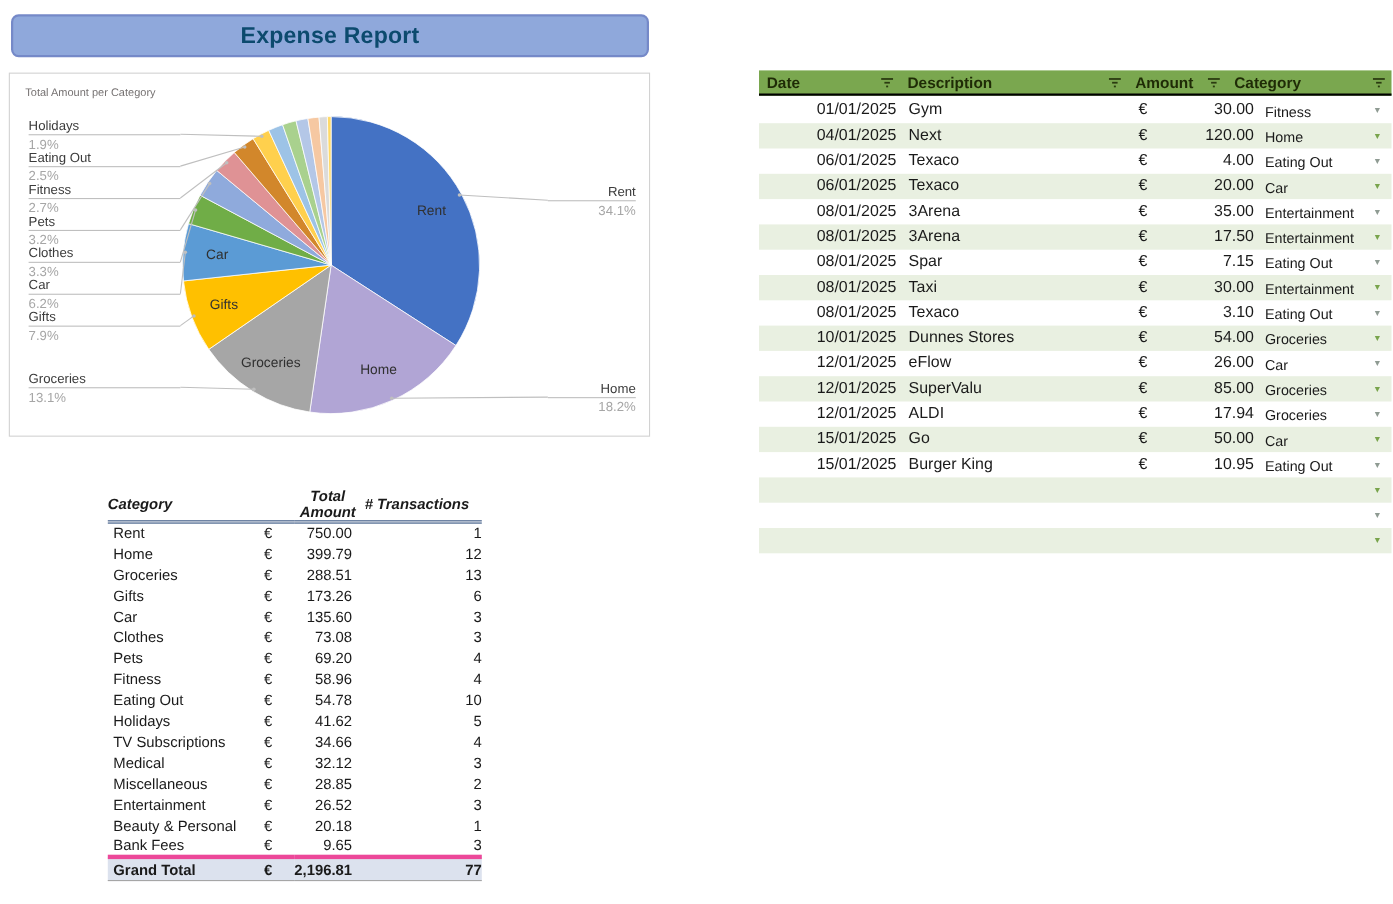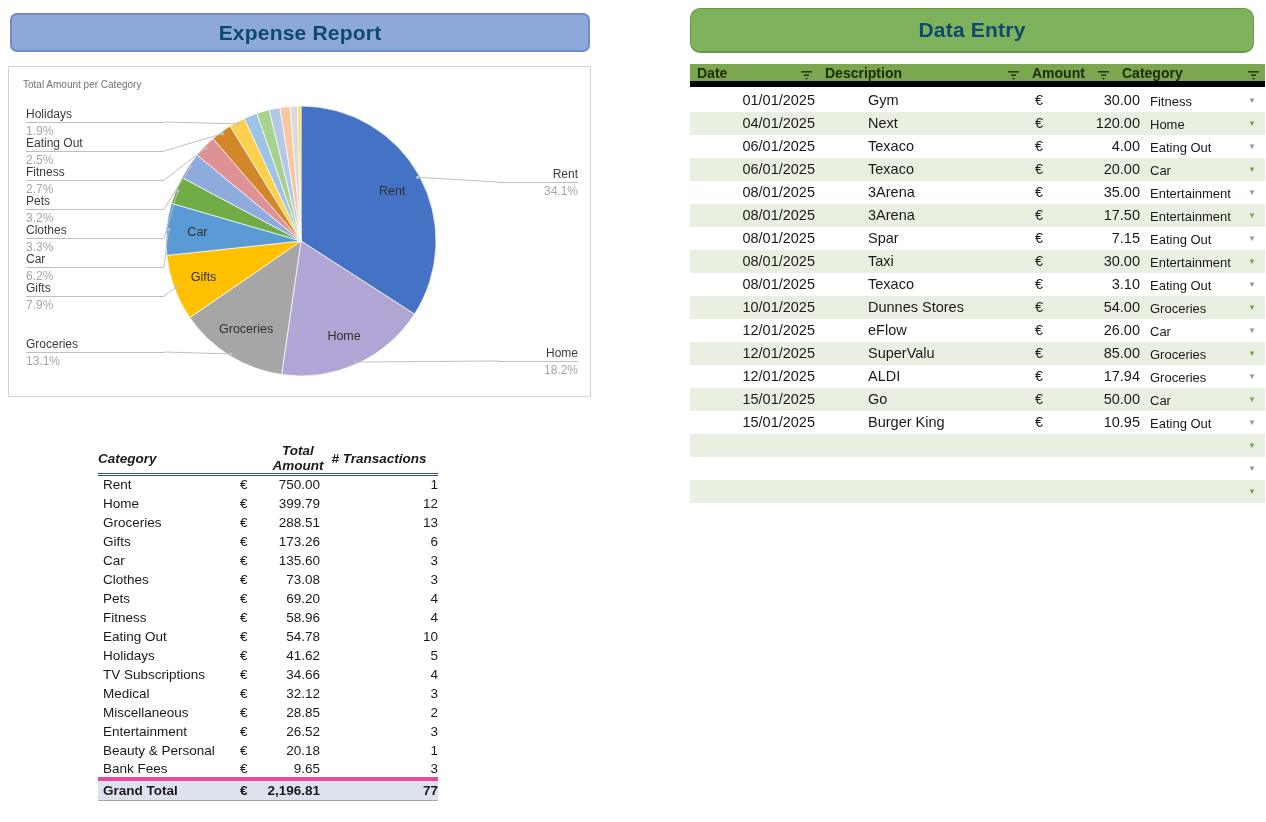--- a/index.html
+++ b/index.html
@@ -44,30 +44,30 @@
   #summary-table td.eur{width:30px;}
   #summary-table td.num{text-align:right;}
   #summary-table col.c1{width:148px;} #summary-table col.c2{width:30px;}
   #summary-table col.c3{width:40px;} #summary-table col.c4{width:122px;}
   #summary-table tr.gtotal td{background:#DCE2EE;font-weight:bold;height:22px;
           border-top:4px solid #ec4899;border-bottom:1px solid #A6A6A6;}
   .th-shift{display:inline-block;transform:translateX(18px);}
 
   
   #entry-header{position:absolute;left:690px;top:64px;width:575px;height:23px;
-          background:var(--green-header);border-bottom:6px solid #000000;
+          background:var(--green-header);border-bottom:2px solid #000000;
           display:flex;color:#1F2B06;font-weight:bold;font-size:14px;}
   .ehcol{position:relative;display:flex;align-items:center;padding-left:7px;}
   .ehcol .ficon{position:absolute;right:6px;top:6px;}
   #entry-rows{position:absolute;left:690px;top:89px;width:575px;}
   .erow{position:relative;height:23px;font-size:14.5px;}
   .erow:nth-child(even){background:var(--stripe);}
   .erow span{position:absolute;top:3px;white-space:nowrap;}
   .c-date{left:0;width:125px;text-align:right;}
-  .c-desc{left:136px;margin-left:42px;}
+  .c-desc{left:136px;}
   .c-eur{left:345px;}
   .c-amt{left:360px;width:90px;text-align:right;}
   .c-cat{left:460px;font-size:13px;top:5px !important;}
   .c-arrow{right:9px;left:auto;font-size:8px;top:7px !important;color:#8F9B93;cursor:pointer;}
   .erow:nth-child(even) .c-arrow{color:#79A44C;}
 </style>
 </head>
 <body>
 
 <div id="app">
@@ -278,23 +278,20 @@
         </tr>
         <tr class="gtotal">
           <td class="cat b">Grand Total</td>
           <td class="eur">€</td>
           <td class="num">2,196.81</td>
           <td class="num">77</td>
         </tr>
       </tbody>
   </table>
 
-  <div id="entry-banner" class="banner">
-    <span>Data Entry</span>
-  </div>
 
   <div id="entry-header">
       <div class="ehcol" style="width: 128px;">
         <span>Date</span>
         <svg width="11" height="10" class="ficon">
           <rect x="0" y="1" width="11" height="1.6" fill="#2A3A10"></rect>
           <rect x="3" y="4.4" width="5" height="1.6" fill="#2A3A10"></rect>
           <rect x="4.6" y="7.8" width="1.8" height="1.6" fill="#2A3A10"></rect>
         </svg>
       </div>

